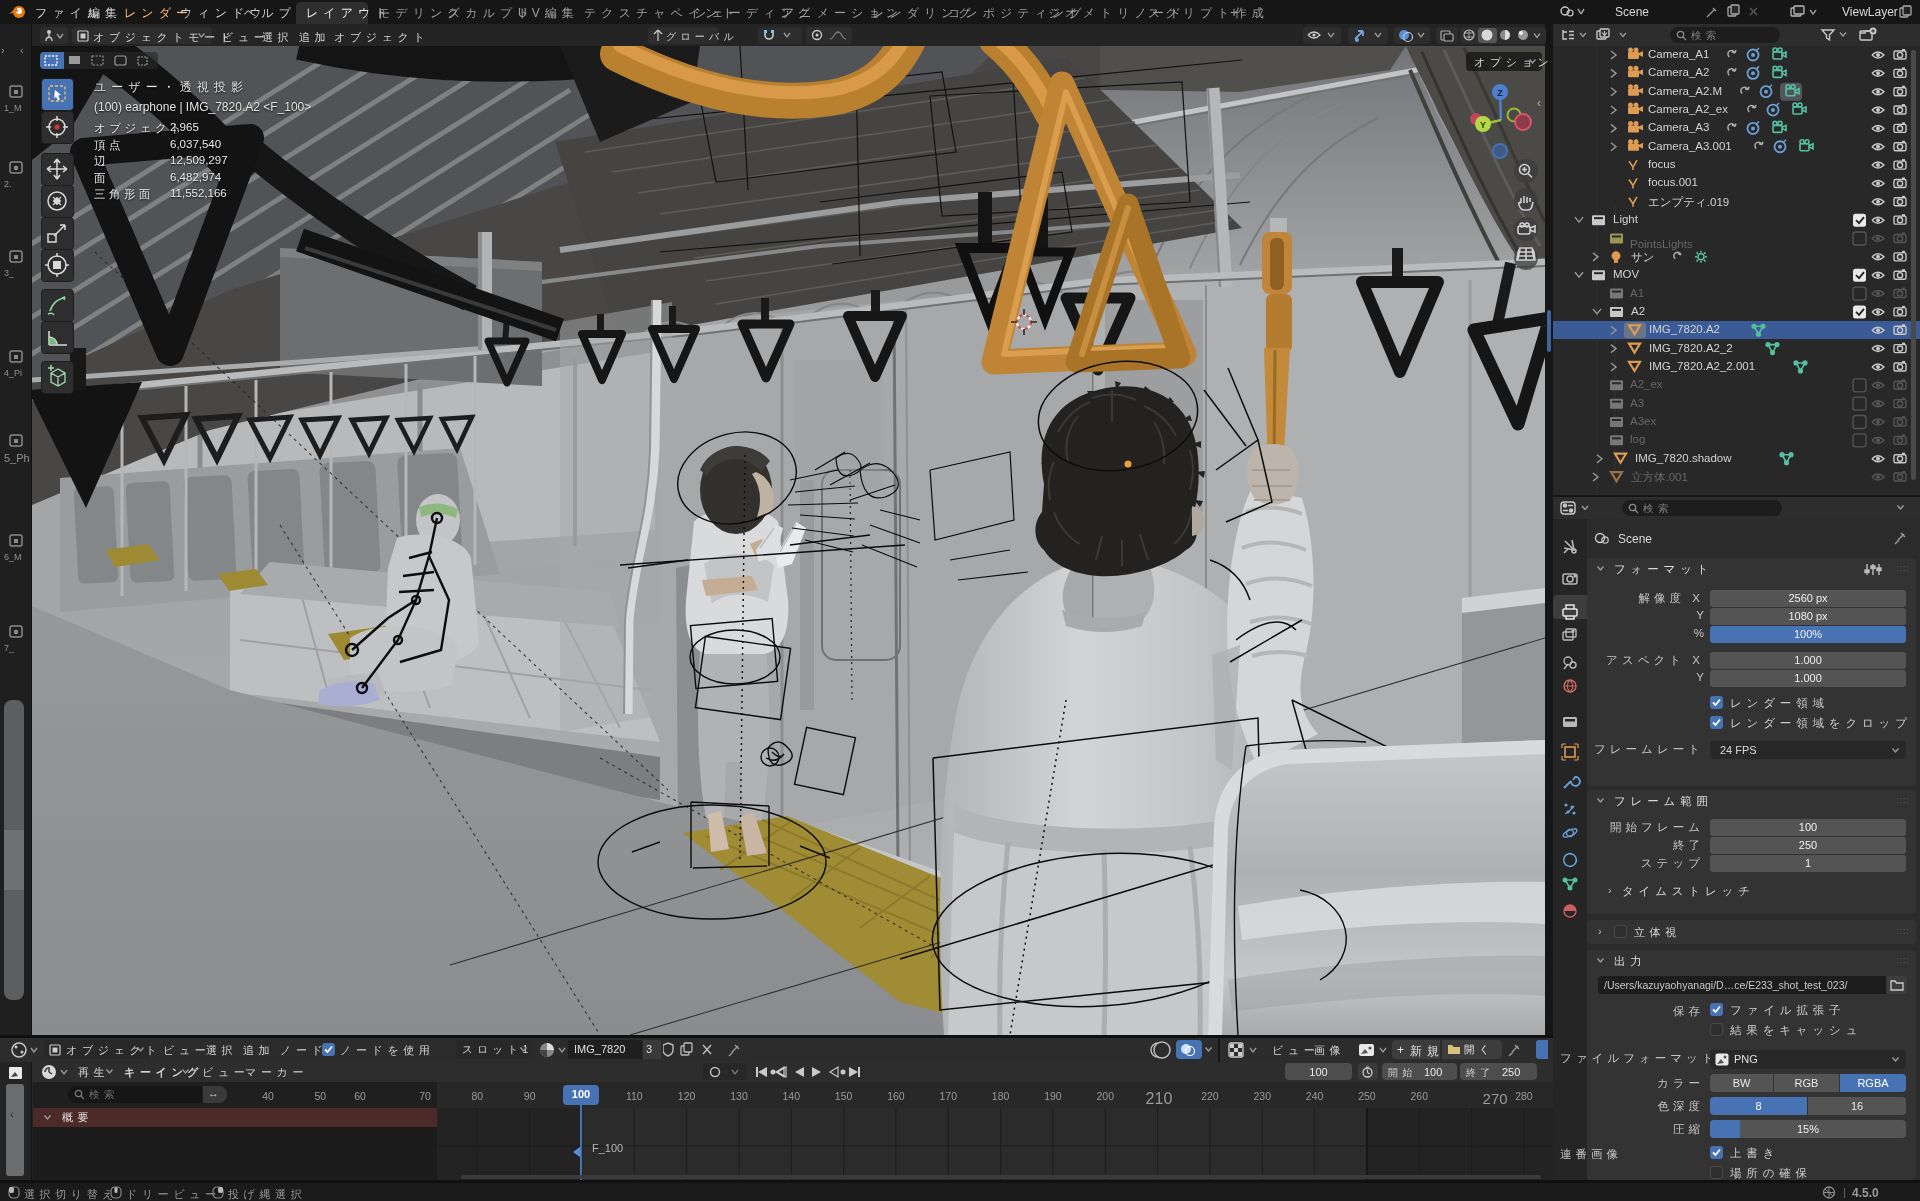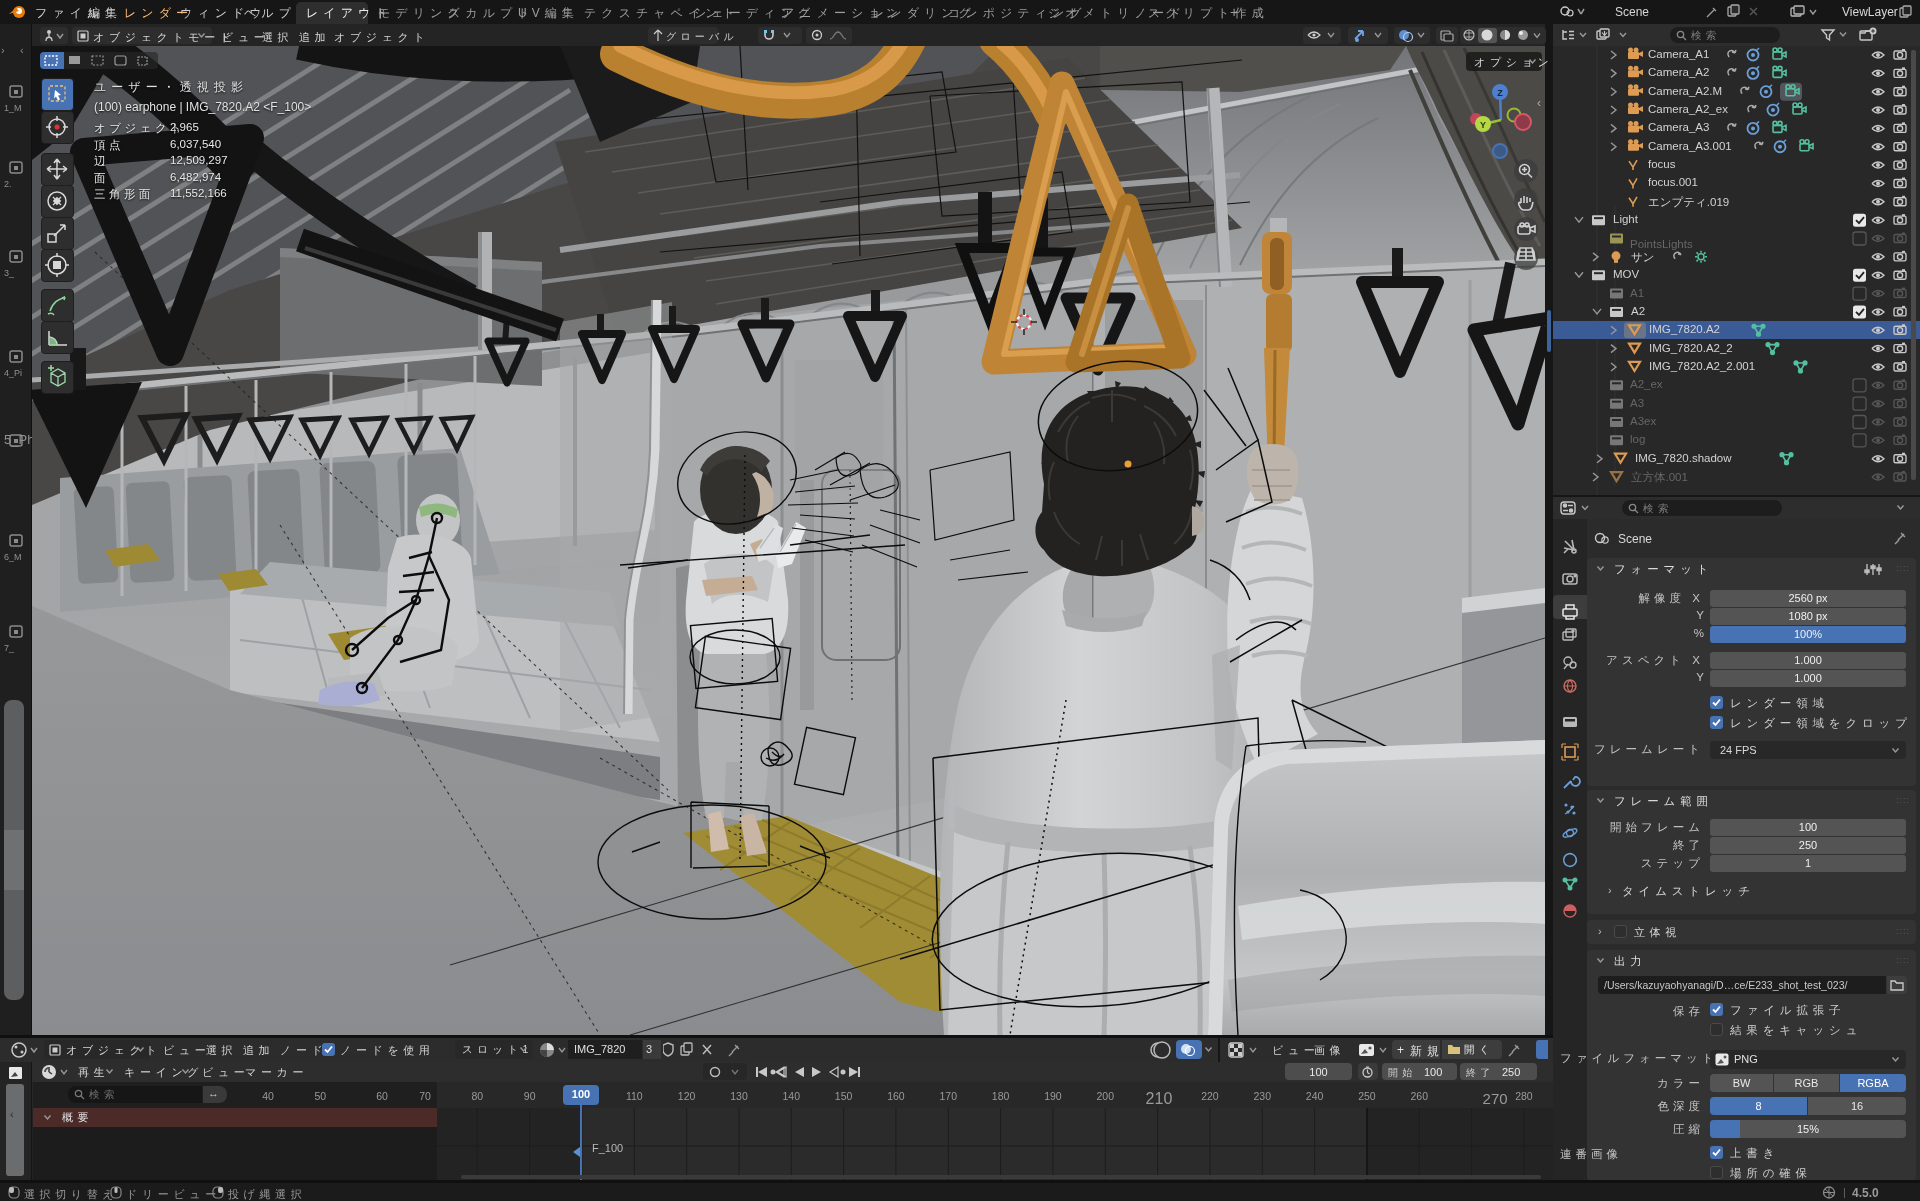--- a/index.html
+++ b/index.html
@@ -74,21 +74,21 @@
 <div class="a" style="left:4px;top:268px;font-size:9px;color:#909090;white-space:nowrap;">3_</div>
 <svg class="a" style="left:8px;top:350px" width="16" height="14" viewBox="0 0 16 14">
     <rect x="2" y="1" width="12" height="11" rx="2" fill="none" stroke="#8a8a8a" stroke-width="1.5"></rect>
     <rect x="6" y="5" width="4" height="4" fill="#8a8a8a"></rect>
   </svg>
 <div class="a" style="left:4px;top:368px;font-size:9px;color:#909090;white-space:nowrap;">4_Pi</div>
 <svg class="a" style="left:8px;top:434px" width="16" height="14" viewBox="0 0 16 14">
     <rect x="2" y="1" width="12" height="11" rx="2" fill="none" stroke="#8a8a8a" stroke-width="1.5"></rect>
     <rect x="6" y="5" width="4" height="4" fill="#8a8a8a"></rect>
   </svg>
-<div class="a" style="left:4px;top:432px;font-size:13px;color:#909090;white-space:nowrap;">5_Ph</div>
+<div class="a" style="left:4px;top:452px;font-size:11px;color:#909090;white-space:nowrap;">5_Ph</div>
 <svg class="a" style="left:8px;top:534px" width="16" height="14" viewBox="0 0 16 14">
     <rect x="2" y="1" width="12" height="11" rx="2" fill="none" stroke="#8a8a8a" stroke-width="1.5"></rect>
     <rect x="6" y="5" width="4" height="4" fill="#8a8a8a"></rect>
   </svg>
 <div class="a" style="left:4px;top:552px;font-size:9px;color:#909090;white-space:nowrap;">6_M</div>
 <svg class="a" style="left:8px;top:625px" width="16" height="14" viewBox="0 0 16 14">
     <rect x="2" y="1" width="12" height="11" rx="2" fill="none" stroke="#8a8a8a" stroke-width="1.5"></rect>
     <rect x="6" y="5" width="4" height="4" fill="#8a8a8a"></rect>
   </svg>
 <div class="a" style="left:4px;top:643px;font-size:9px;color:#909090;white-space:nowrap;">7_</div>
@@ -1559,21 +1559,21 @@
     <path d="M9 8 L9 3 M9 8 L12 10" stroke="#333" stroke-width="1.5"></path>
     <path d="M5 8 a4 4 0 0 1 4 -4" fill="none" stroke="#555" stroke-width="2"></path>
 <path d="M21 6 l3 4 3 -4" stroke="#999" stroke-width="1.3" fill="none"></path>
   </svg>
 <div class="a" style="left:78px;top:1065px;font-size:11px;color:#d4d4d4;white-space:nowrap;letter-spacing:.42em;">再生</div>
 <div class="a" style="left:105px;top:1068px">
     <svg width="9" height="7" viewBox="0 0 9 7" style="display:block">
       <path d="M1.5 1.5 L4.5 5 L7.5 1.5" stroke="#999" stroke-width="1.4" fill="none"></path>
     </svg>
   </div>
-<div class="a" style="left:124px;top:1065px;font-size:11px;color:#d4d4d4;white-space:nowrap;letter-spacing:.42em;">キーイング</div>
+<div class="a" style="left:124px;top:1065px;font-size:11px;color:#d4d4d4;white-space:nowrap;letter-spacing:.42em;font-weight:bold;">キーイング</div>
 <div class="a" style="left:181px;top:1068px">
     <svg width="9" height="7" viewBox="0 0 9 7" style="display:block">
       <path d="M1.5 1.5 L4.5 5 L7.5 1.5" stroke="#999" stroke-width="1.4" fill="none"></path>
     </svg>
   </div>
 <div class="a" style="left:202px;top:1065px;font-size:11px;color:#d4d4d4;white-space:nowrap;letter-spacing:.42em;">ビュー</div>
 <div class="a" style="left:245px;top:1065px;font-size:11px;color:#d4d4d4;white-space:nowrap;letter-spacing:.42em;">マーカー</div>
 <div class="a" style="left:703px;top:1063px;width:44px;height:17px;background:#272727;border-radius:4px"></div>
 <svg class="a" style="left:708px;top:1066px" width="36" height="12" viewBox="0 0 36 12">
     <circle cx="7" cy="6" r="4.5" fill="none" stroke="#bbb" stroke-width="1.5"></circle>
@@ -1640,21 +1640,21 @@
     <line x1="1491.9199999999996" y1="26" x2="1491.9199999999996" y2="98" stroke="#1d1d1d" stroke-width="1"></line>
     <line x1="0" y1="64" x2="1521" y2="64" stroke="#1d1d1d" stroke-width="1"></line>
     <line x1="1335" y1="26" x2="1335" y2="98" stroke="#161616" stroke-width="2"></line>
   </svg>
 <div class="a" style="left:256.0px;top:1090px;font-size:10.5px;color:#9a9a9a;white-space:nowrap;">
     <center style="width:24px">40</center>
   </div>
 <div class="a" style="left:308.33px;top:1090px;font-size:10.5px;color:#9a9a9a;white-space:nowrap;">
     <center style="width:24px">50</center>
   </div>
-<div class="a" style="left:370px;top:1090px;font-size:10.5px;color:#9a9a9a;white-space:nowrap;">
+<div class="a" style="left:348px;top:1090px;font-size:10.5px;color:#9a9a9a;white-space:nowrap;">
     <center style="width:24px">60</center>
   </div>
 <div class="a" style="left:412.98999999999995px;top:1090px;font-size:10.5px;color:#9a9a9a;white-space:nowrap;">
     <center style="width:24px">70</center>
   </div>
 <div class="a" style="left:465.31999999999994px;top:1090px;font-size:10.5px;color:#9a9a9a;white-space:nowrap;">
     <center style="width:24px">80</center>
   </div>
 <div class="a" style="left:517.65px;top:1090px;font-size:10.5px;color:#9a9a9a;white-space:nowrap;">
     <center style="width:24px">90</center>

